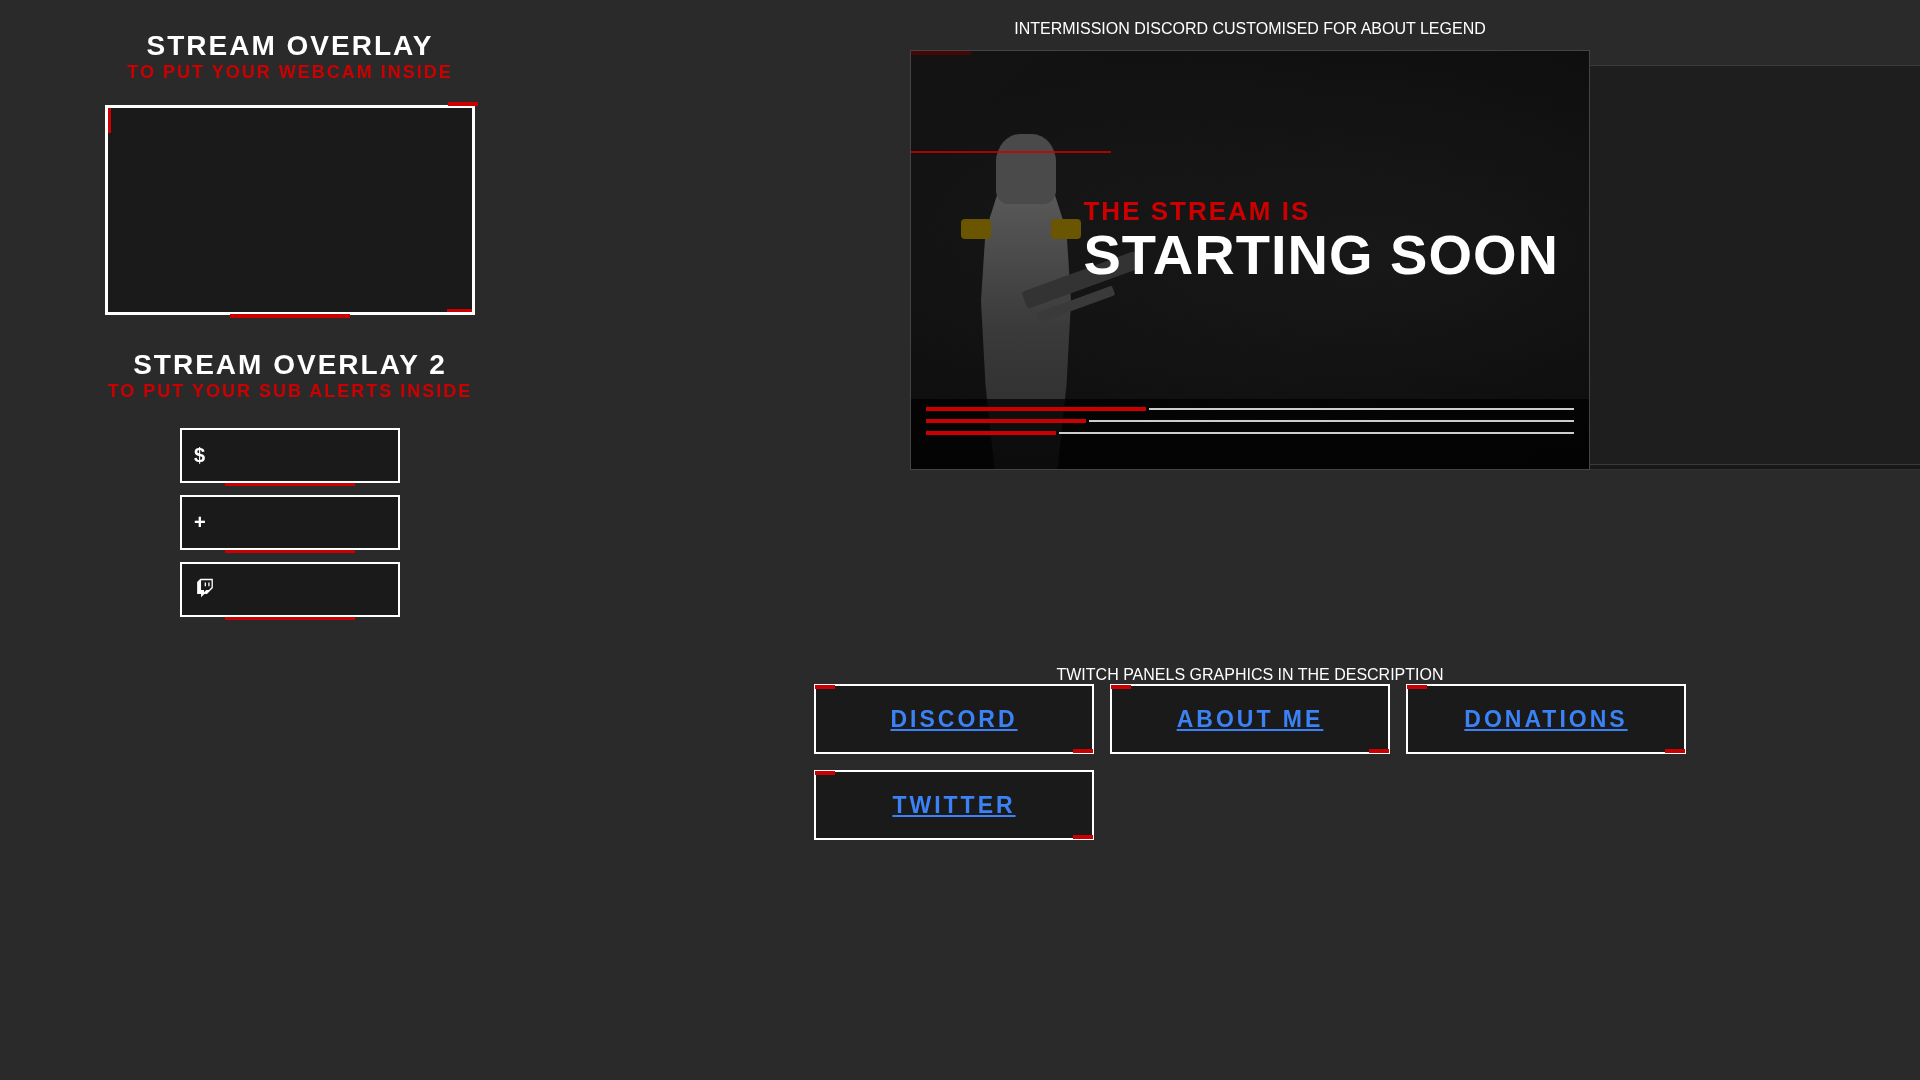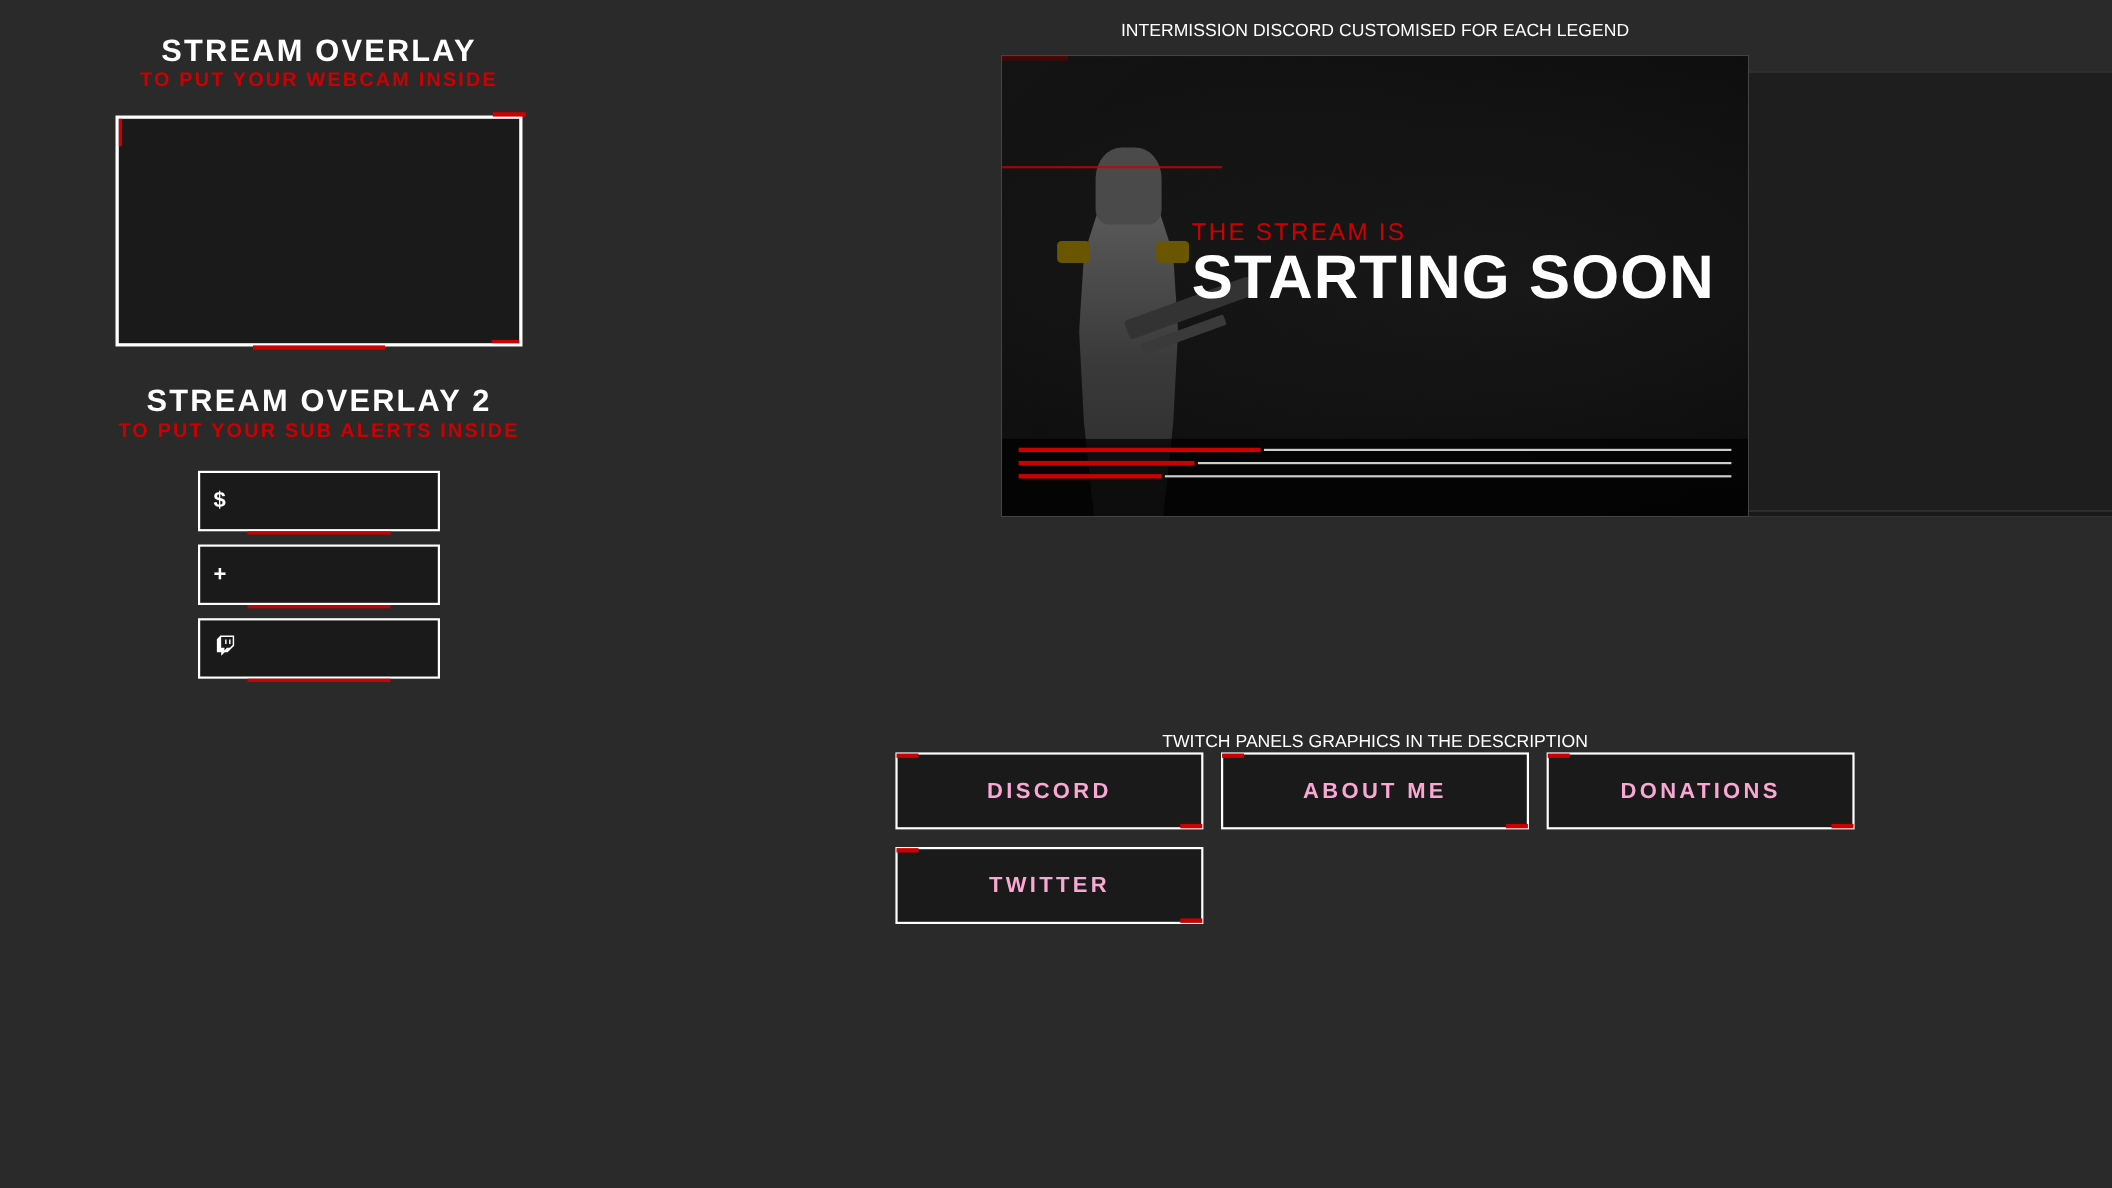--- a/index.html
+++ b/index.html
@@ -184,22 +184,22 @@
 
     .screen-text {
       position: absolute;
       right: 40px;
       top: 50%;
       transform: translateY(-50%);
       text-align: left;
     }
 
     .starting-label {
-      font-size: 22px;
-      font-weight: 400;
+      font-size: 26px;
+      font-weight: 700;
       color: #cc0000;
       letter-spacing: 2px;
       text-transform: uppercase;
       display: block;
       margin-bottom: 0;
     }
 
     .starting-main {
       font-size: 56px;
       font-weight: 900;
@@ -234,31 +234,32 @@
       display: grid;
       grid-template-columns: repeat(3, 280px);
       grid-template-rows: repeat(2, 70px);
       gap: 16px;
       justify-content: center;
     }
 
     .panel-btn {
       background: #1a1a1a;
       border: 2px solid #ffffff;
-      color: #f9a8d4;
+      color: #3b82f6;
       font-family: 'Arial Black', 'Arial Bold', Arial, sans-serif;
-      font-size: 20px;
+      font-size: 23px;
       font-weight: 900;
       letter-spacing: 3px;
       text-transform: uppercase;
       cursor: pointer;
       display: flex;
       align-items: center;
       justify-content: center;
       position: relative;
+      text-decoration: underline;
     }
 
     .panel-btn::before {
       content: '';
       position: absolute;
       top: -1px;
       left: -1px;
       width: 20px;
       height: 4px;
       background: #cc0000;
@@ -345,21 +346,21 @@
 
       </div>
     </div>
 
   </div>
 
   <div class="right-panel">
 
     <div class="right-top-title">
       <span class="main-title">INTERMISSION DISCORD</span>
-      <span class="sub-title">CUSTOMISED FOR EACH LEGEND</span>
+      <span class="sub-title">CUSTOMISED FOR ABOUT LEGEND</span>
     </div>
 
     <div class="intermission-full">
 
       <div class="screen-bg-3" style="position:absolute;top:30px;left:calc(50% + 60px);width:660px;height:390px;background:#181818;border:1px solid #333;z-index:1;"></div>
       <div class="screen-bg-2" style="position:absolute;top:15px;left:calc(50% + 25px);width:660px;height:400px;background:#1e1e1e;border:1px solid #3a3a3a;z-index:2;"></div>
 
       <div class="screen-main" style="position:absolute;top:0;left:calc(50% - 340px);width:680px;height:420px;background:#1c1c1c;overflow:hidden;border:1px solid #444;z-index:3;">
 
         <div class="screen-main-bg" style="position:absolute;top:0;left:0;width:100%;height:100%;background:linear-gradient(135deg, #2a2a2a 0%, #1a1a1a 40%, #0f0f0f 100%);z-index:0;"></div>

